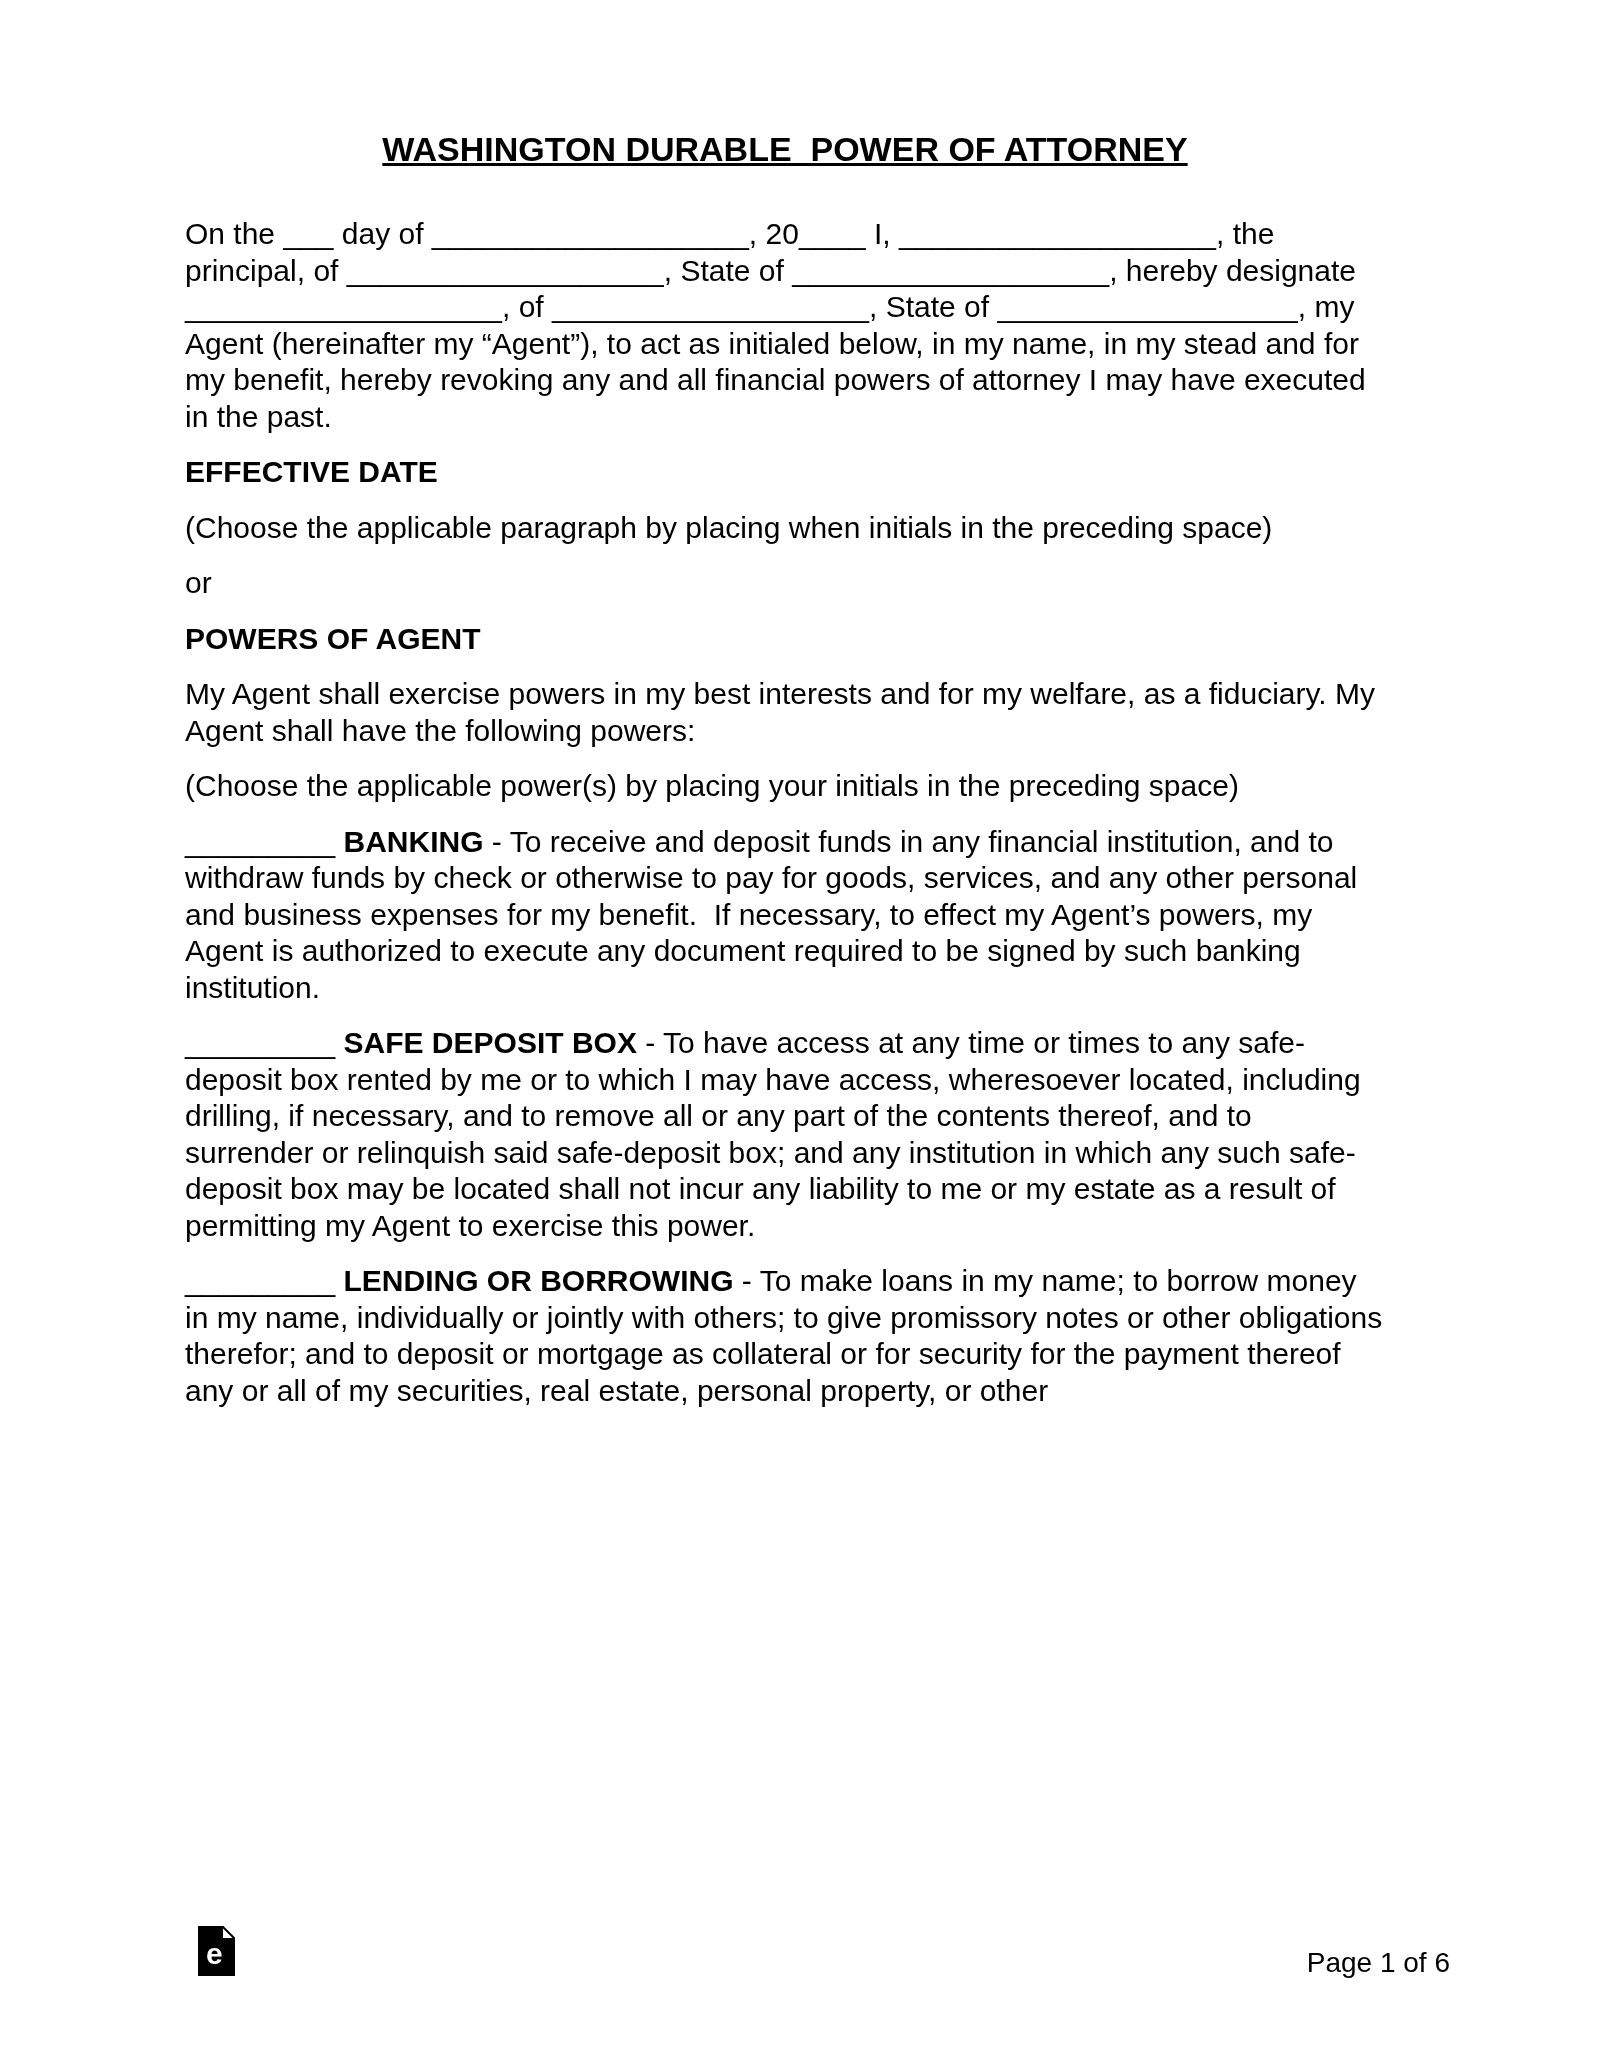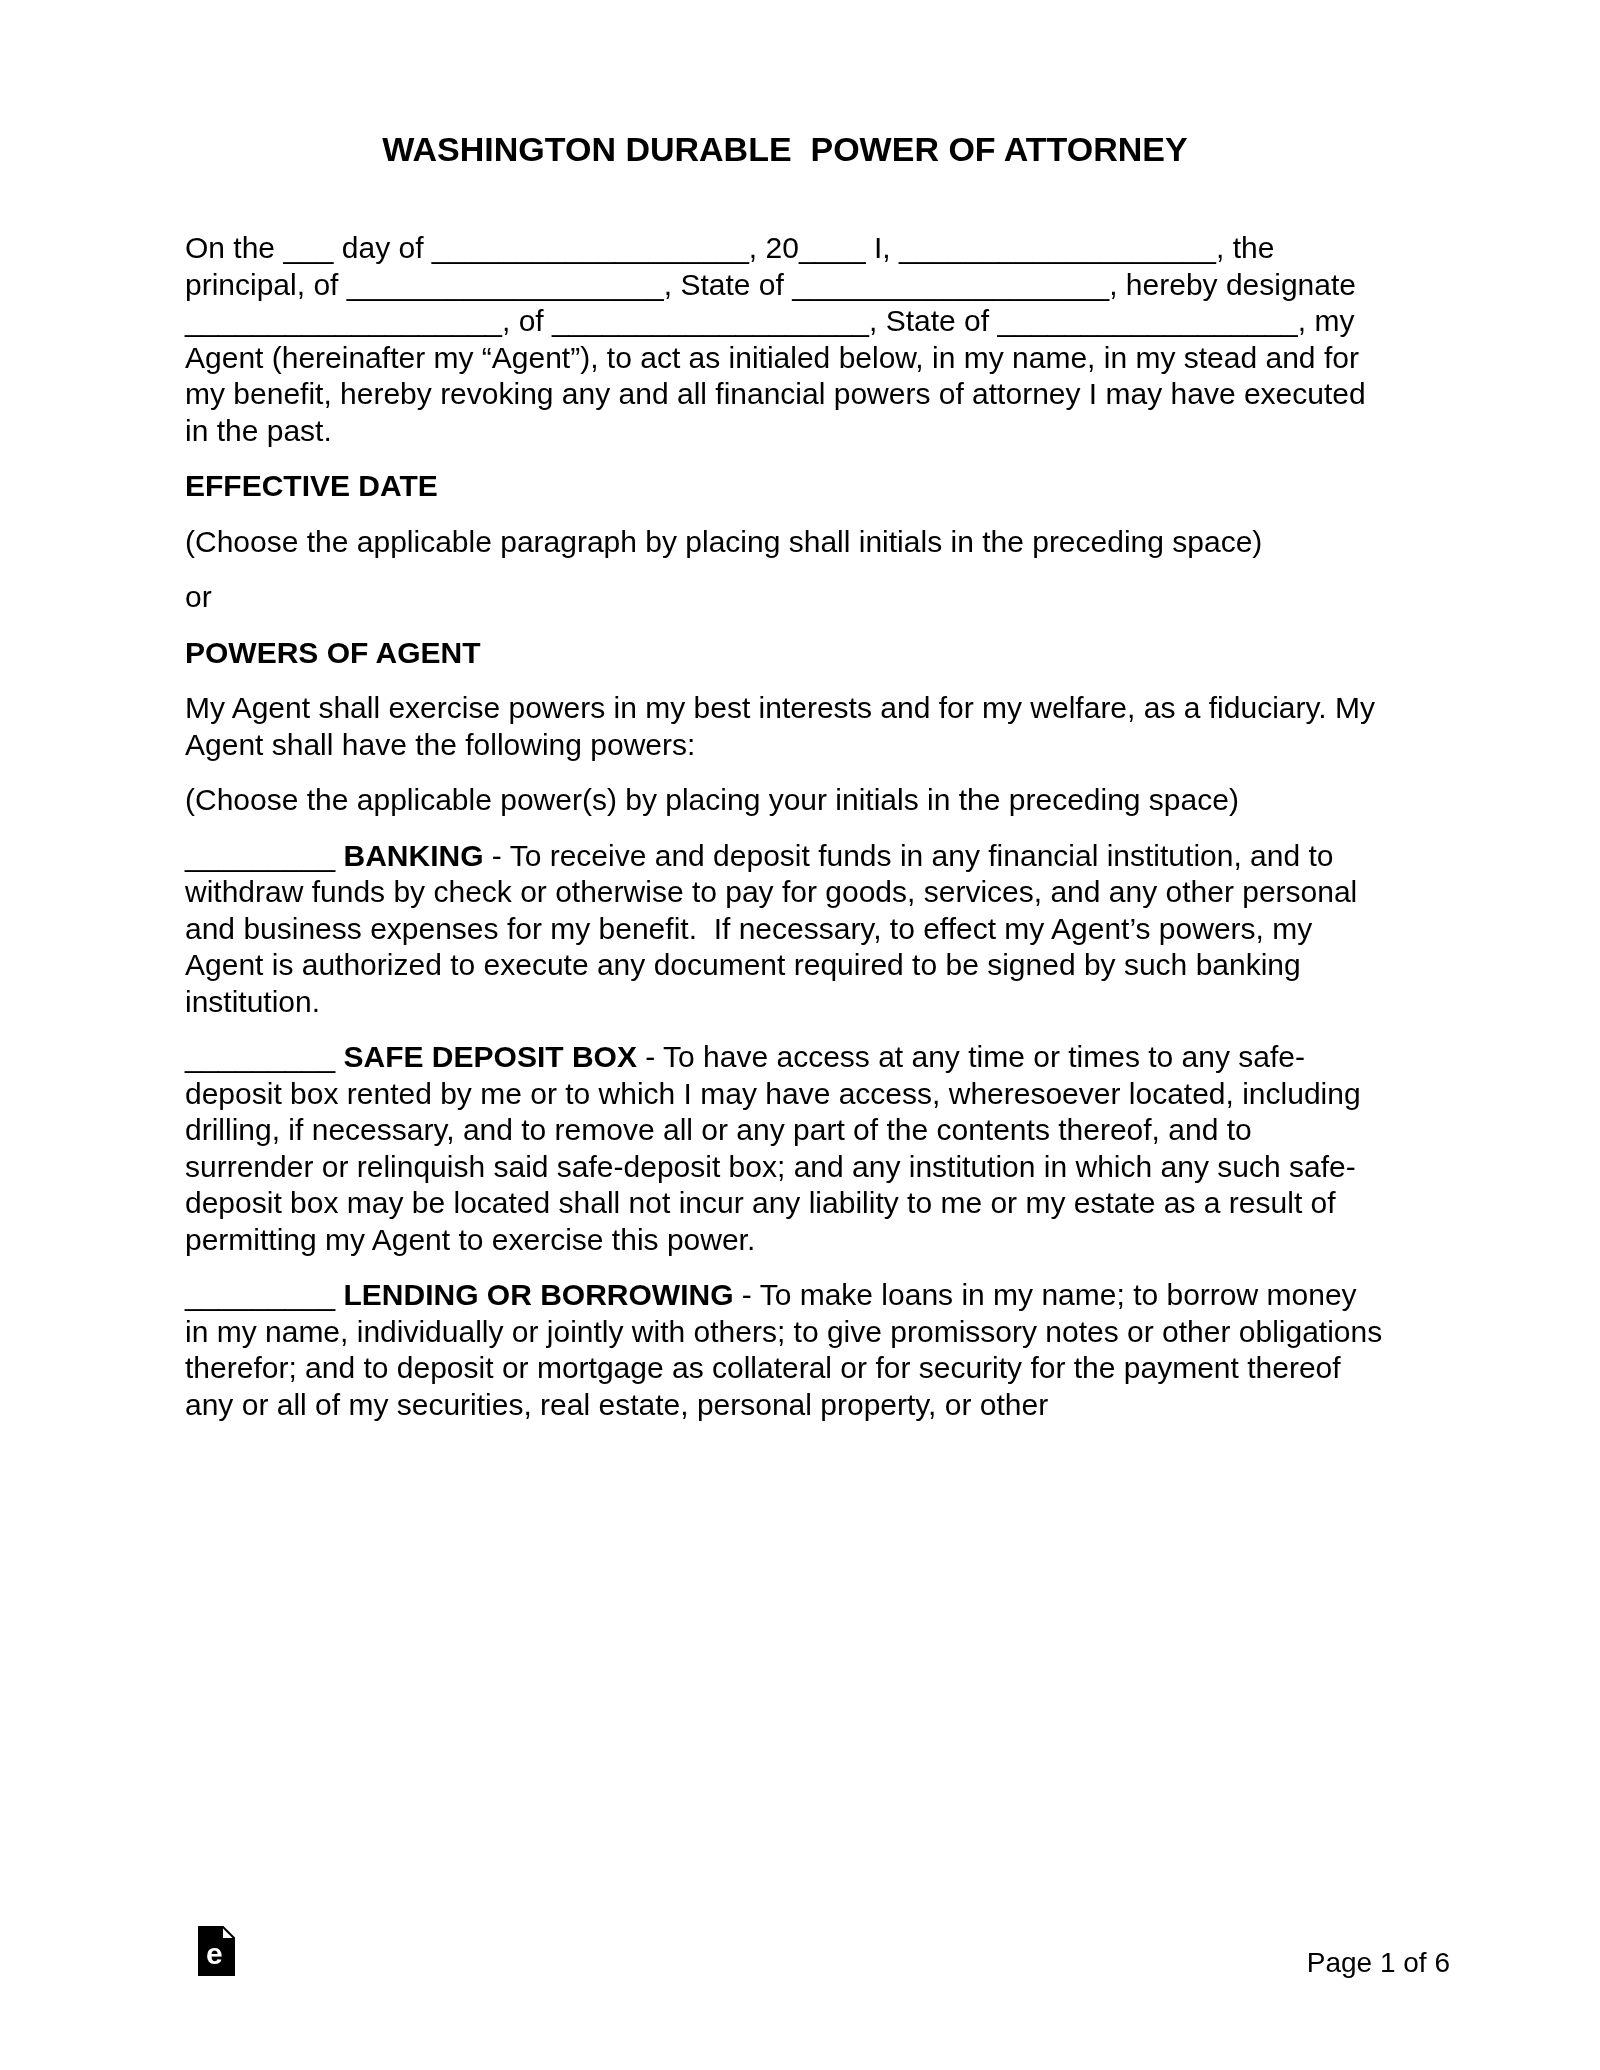--- a/index.html
+++ b/index.html
@@ -20,21 +20,22 @@
     text-align:left;
   }
   .content > * { margin:0; }
   .content > * + * { margin-top:19px; }
   .doc-title {
     font-size:34px;
     font-weight:bold;
     text-align:center;
     line-height:46px;
     white-space:pre-wrap;
-    margin-bottom:58px;
+    margin-bottom:44px;
+    text-decoration:underline;
   }
   .section-heading {
     font-weight:bold;
     text-align:left;
   }
   p.para { white-space:pre-wrap; }
   .blank { letter-spacing:0; }
   .power-label { font-weight:bold; }
   .footer-logo {
     position:absolute;
@@ -53,21 +54,21 @@
 
 <div class="doc-page">
   <div class="content">
 
     <h1 class="doc-title">WASHINGTON DURABLE  POWER OF ATTORNEY</h1>
 
     <p class="para">On the ___ day of ___________________, 20____ I, ___________________, the principal, of ___________________, State of ___________________, hereby designate ___________________, of ___________________, State of __________________, my Agent (hereinafter my “Agent”), to act as initialed below, in my name, in my stead and for my benefit, hereby revoking any and all financial powers of attorney I may have executed in the past.</p>
 
     <p class="section-heading">EFFECTIVE DATE</p>
 
-    <p class="para">(Choose the applicable paragraph by placing shall initials in the preceding space)</p>
+    <p class="para">(Choose the applicable paragraph by placing when initials in the preceding space)</p>
 
 
     <p class="para">or</p>
 
 
     <p class="section-heading">POWERS OF AGENT</p>
 
     <p class="para">My Agent shall exercise powers in my best interests and for my welfare, as a fiduciary. My Agent shall have the following powers:</p>
 
     <p class="para">(Choose the applicable power(s) by placing your initials in the preceding space)</p>

